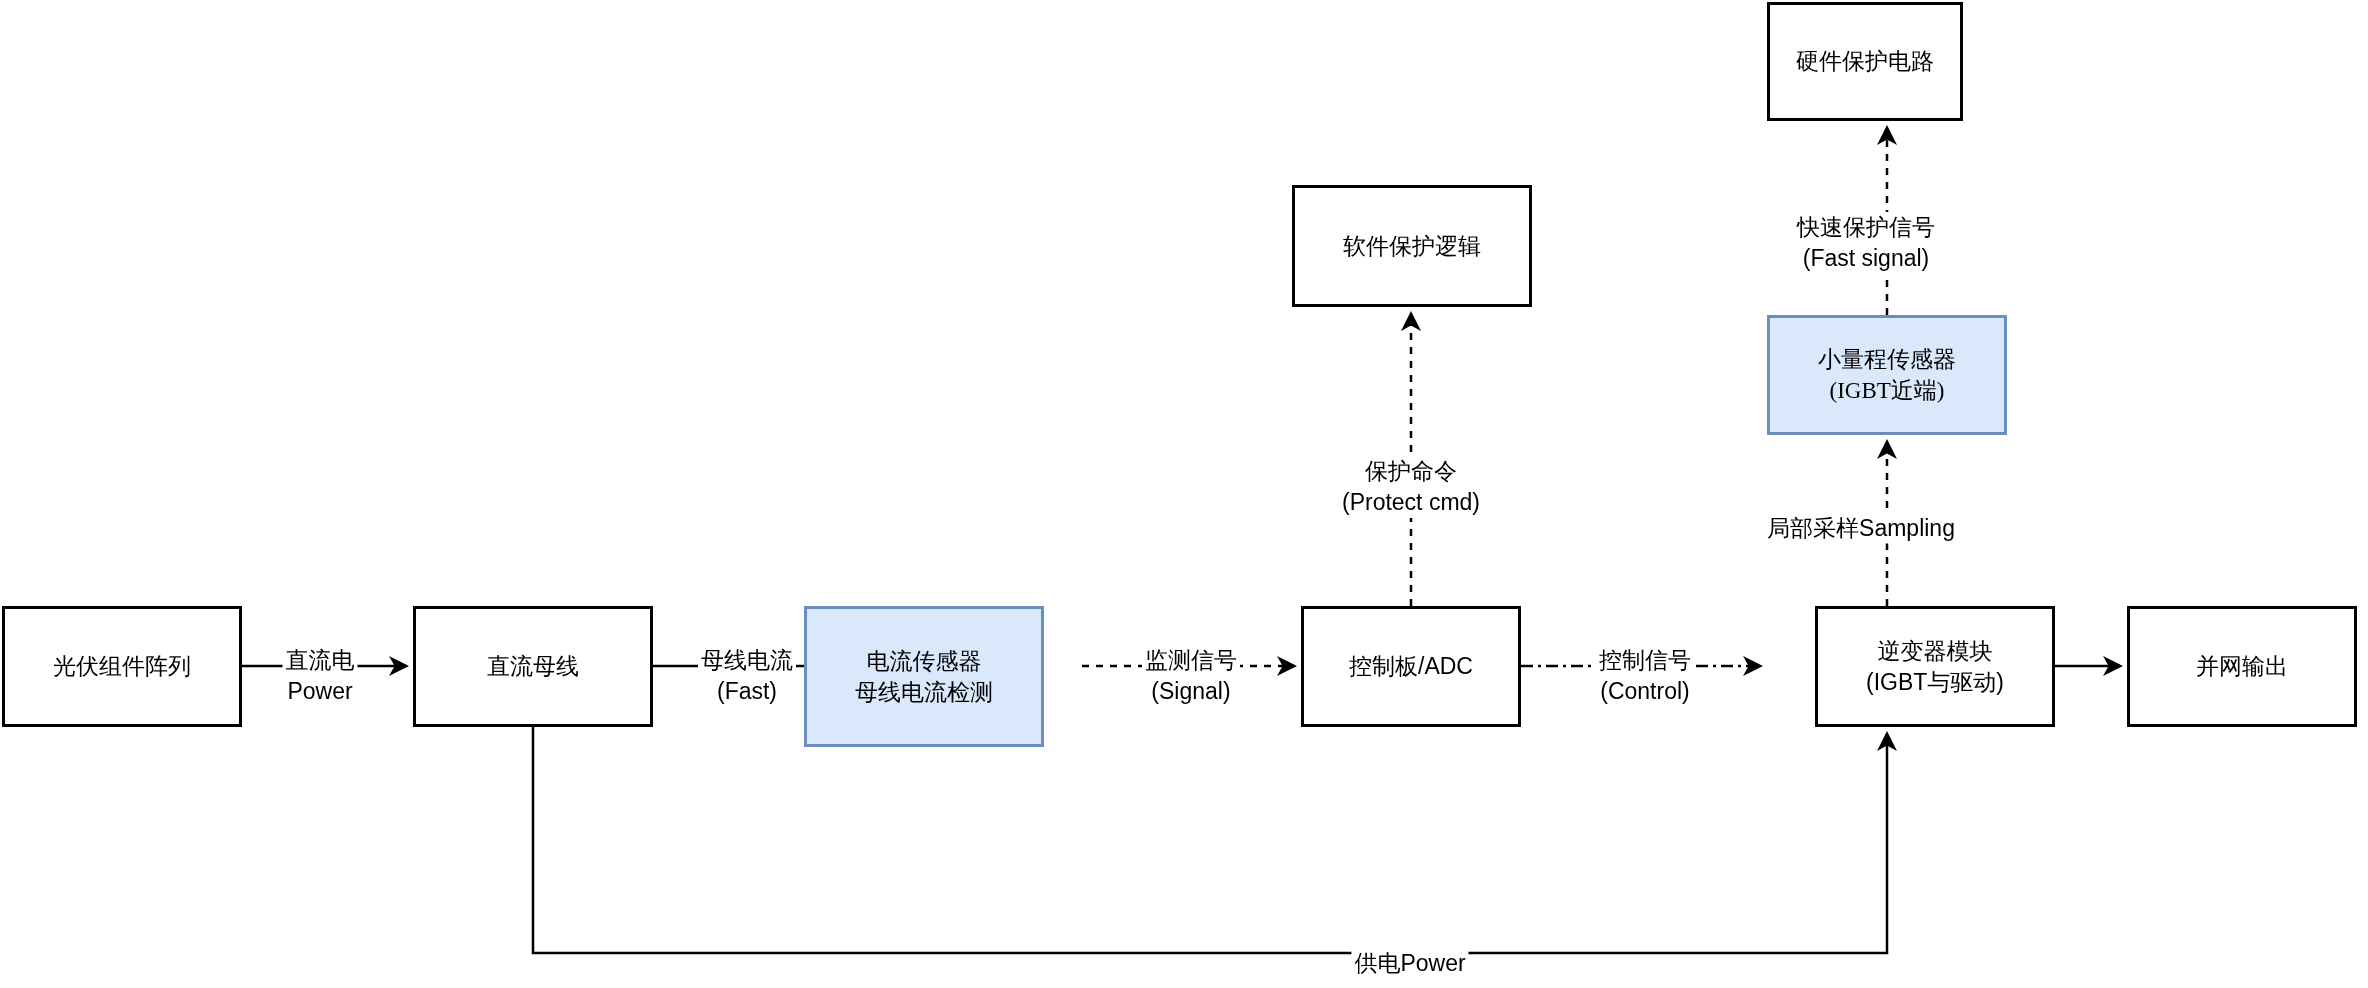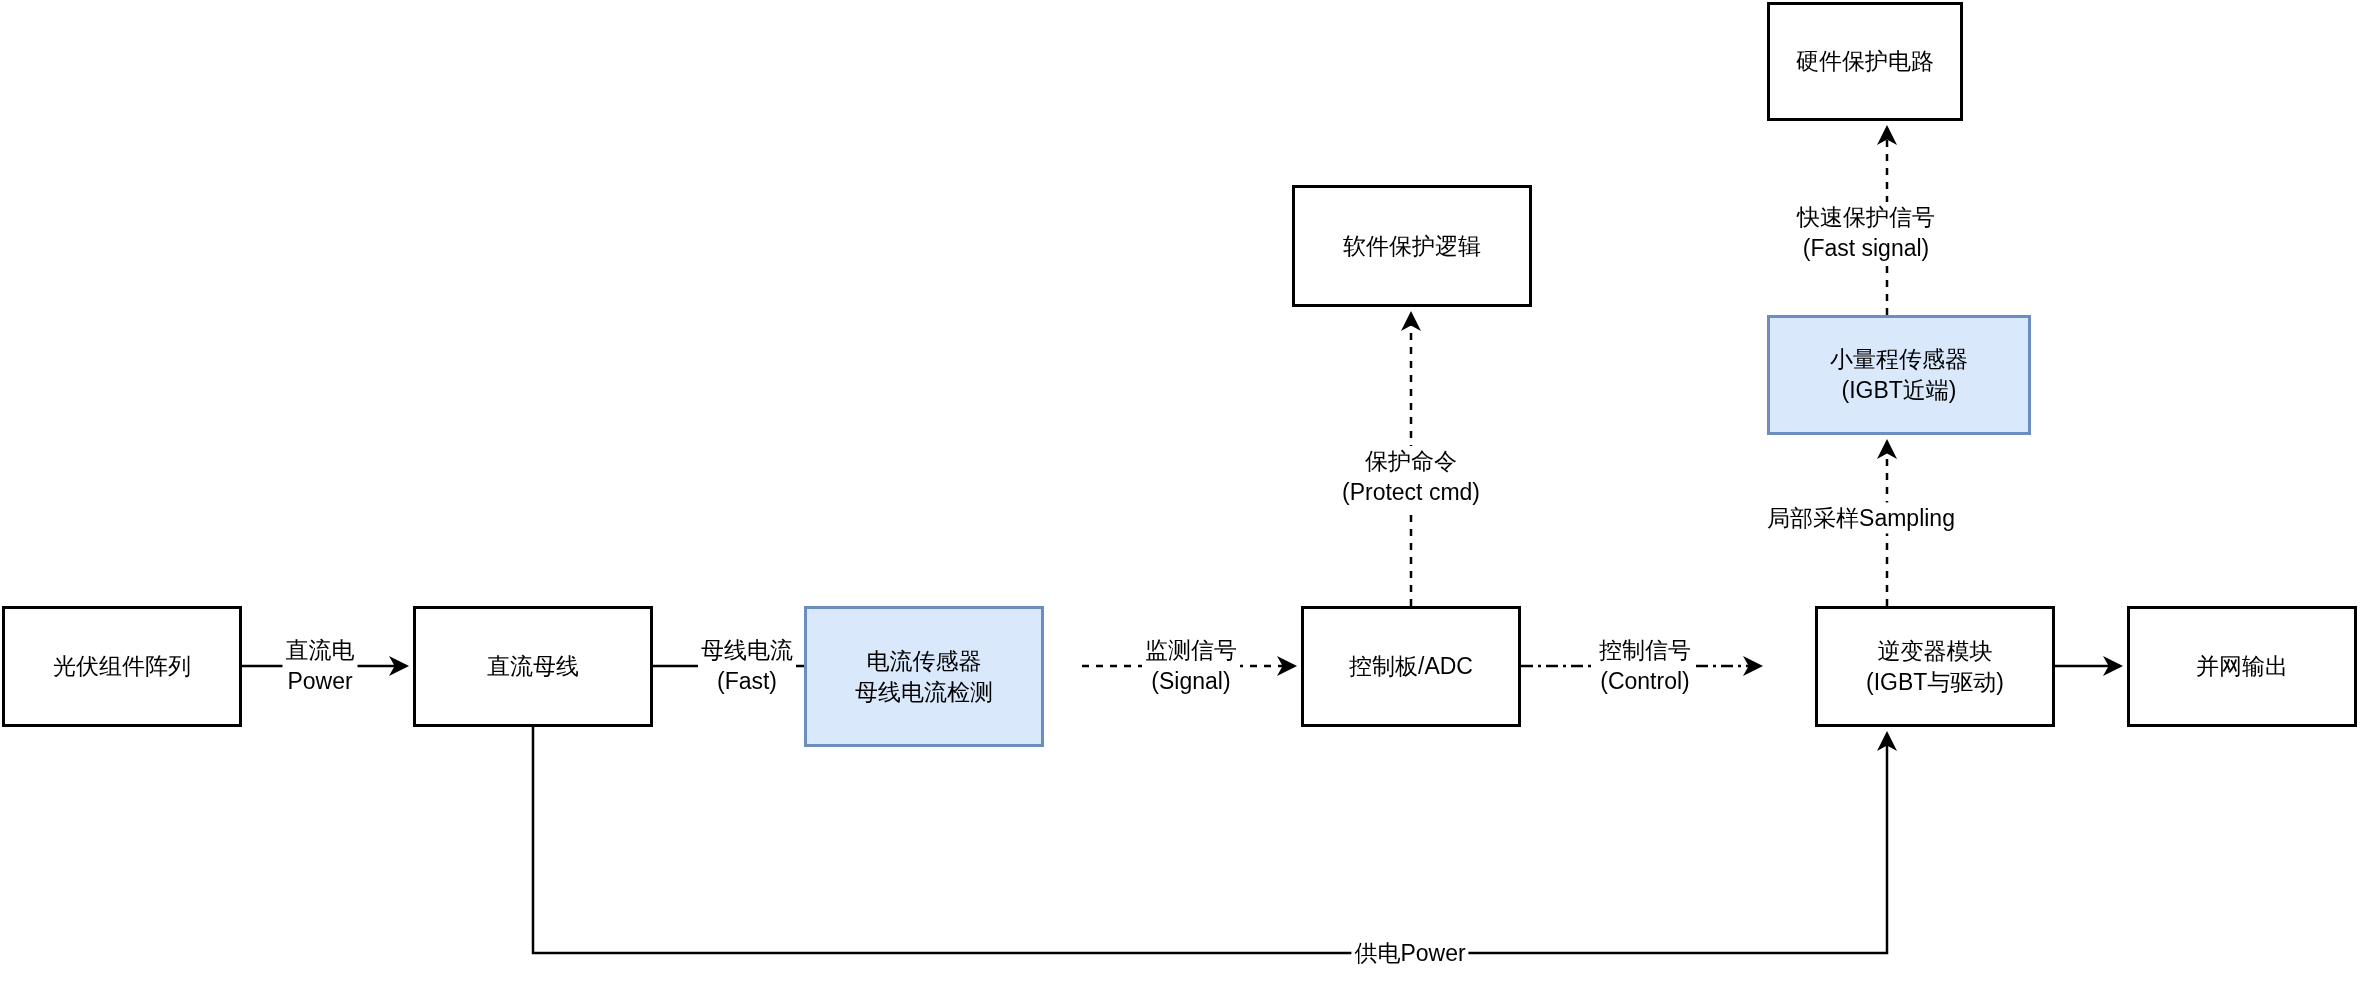--- a/index.html
+++ b/index.html
@@ -9,21 +9,21 @@
   }
   svg.edges{position:absolute;left:0;top:0;width:2368px;height:988px;}
   .node{
     position:absolute;box-sizing:border-box;border:3px solid #000000;background:#ffffff;
     display:flex;flex-direction:column;align-items:center;justify-content:center;
     text-align:center;font-size:23px;line-height:31px;
   }
   .node.hl{background:#dae8fc;border-color:#6c8ebf;}
   .elabel{
     position:absolute;transform:translate(-50%,-50%);background:#ffffff;
-    text-align:center;font-size:23px;line-height:31px;padding:0 3px;white-space:nowrap;
+    text-align:center;font-size:23px;line-height:31px;padding:0 3px;white-space:nowrap;margin-top:10px;
   }
 </style>
 </head>
 <body>
 
 <div class="canvas">
 
   <svg class="edges" viewBox="0 0 2368 988" xmlns="http://www.w3.org/2000/svg">
     <defs>
       <marker id="arrowhead" viewBox="0 0 10 10" refX="8.5" refY="5" markerWidth="8" markerHeight="8" orient="auto">
@@ -77,21 +77,21 @@
   </div>
 
   <div class="node" style="left:1292px;top:185px;width:240px;height:122px;">
     <span>软件保护逻辑</span>
   </div>
 
   <div class="node" style="left:1767px;top:2px;width:196px;height:119px;">
     <span>硬件保护电路</span>
   </div>
 
-  <div class="node hl" style="left:1767px;top:315px;width:264px;height:120px;">
+  <div class="node hl" style="left:1767px;top:315px;width:240px;height:120px;font-family:Liberation Serif, serif;">
     <span>小量程传感器</span>
     <span>(IGBT近端)</span>
   </div>
 
   <div class="elabel" style="left:320px;top:666px;">
     <div>直流电</div>
     <div>Power</div>
   </div>
 
   <div class="elabel" style="left:747px;top:666px;">

